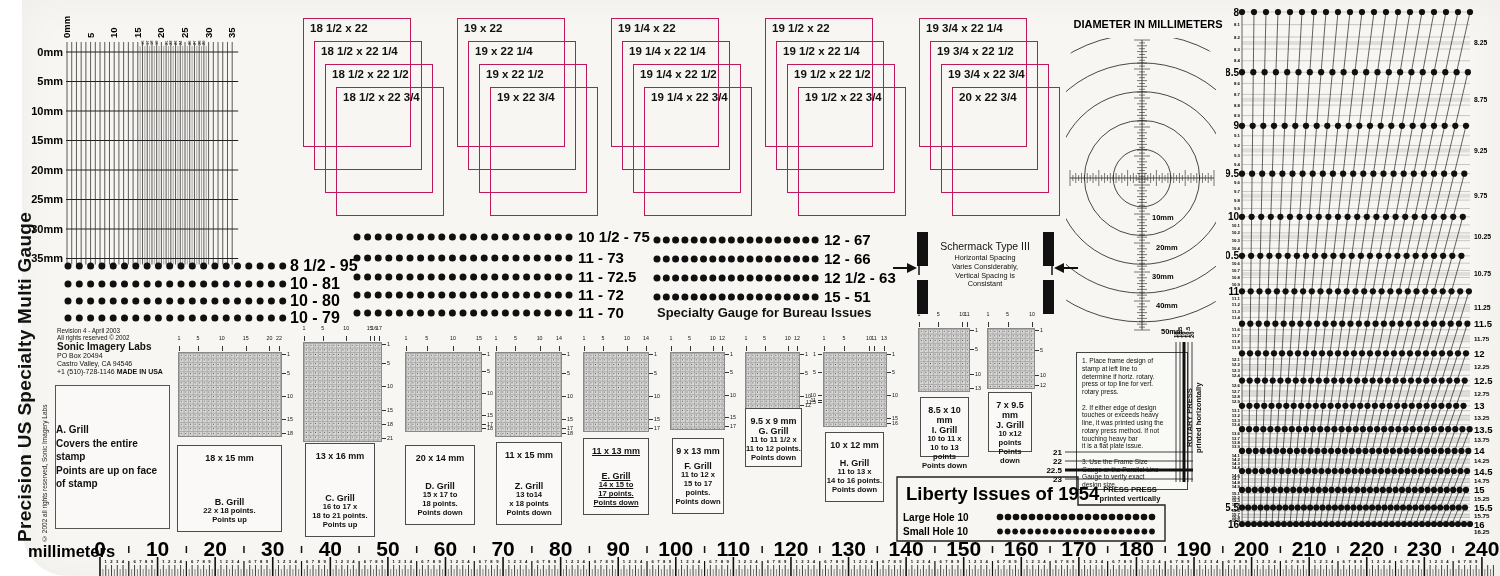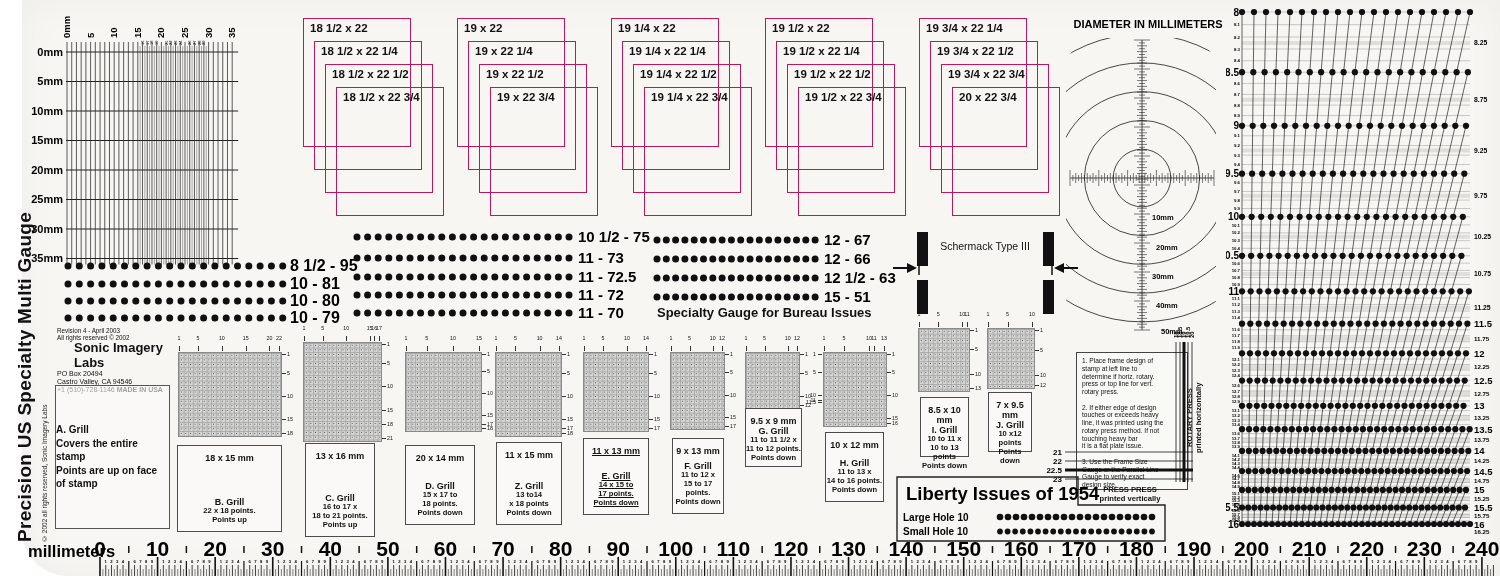--- a/index.html
+++ b/index.html
@@ -10,21 +10,21 @@
   .abs{position:absolute;}
   svg text{font-family:"Liberation Sans",sans-serif;}
   
   #vtitle{left:14px;top:318px;height:224px;writing-mode:vertical-rl;transform:rotate(180deg);
           font-size:19px;font-weight:bold;letter-spacing:.3px;white-space:nowrap;}
   #vcopy{left:41px;top:364px;height:178px;writing-mode:vertical-rl;transform:rotate(180deg);
          font-size:6.5px;white-space:nowrap;color:#222;}
   
   #info{left:57px;top:327px;width:122px;line-height:1.12;}
   #info .tiny{font-size:6.3px;}
-  #info .co{font-size:13px;font-weight:bold;margin-left:17px;}
+  #info .co{font-size:10px;font-weight:bold;}
   #info .ad{font-size:7px;}
   
   .frame-box{position:absolute;border:1px solid #be185d;background:transparent;}
   .frame-box span{display:block;padding:3px 0 0 6px;font-size:11.5px;font-weight:bold;white-space:nowrap;}
   
   #schermack-text{left:932px;top:240px;width:106px;text-align:center;}
   #schermack-text .t1{font-size:10.5px;}
   #schermack-text .t2{font-size:7.3px;line-height:1.2;white-space:pre-line;margin-top:2px;}
   
   .grill-pattern{position:absolute;background-color:#d6d6d4;border:1px solid #8a8a8a;
@@ -218,20 +218,24 @@
     <div class="frame-box" style="left: 941px; top: 64px; width: 106px; height: 127px;">
       <span>19 3/4 x 22 3/4</span>
     </div>
     <div class="frame-box" style="left: 952px; top: 87px; width: 106px; height: 127px;">
       <span>20 x 22 3/4</span>
     </div>
   </div>
 
 <div id="schermack-text" class="abs">
   <div class="t1">Schermack Type III</div>
+  <div class="t2">Horizontal Spacing
+Varies Considerably,
+Vertical Spacing is
+Consistant</div>
 </div>
 
 <svg id="dia-gauge" class="abs" style="left:1058px;top:12px;" width="180" height="326">
     <defs>
       <clipPath id="diaclip">
         <rect x="8" y="26" width="150" height="292" rx="32"></rect>
       </clipPath>
     </defs>
     <text x="90" y="16" text-anchor="middle" font-size="11" font-weight="bold">DIAMETER IN MILLIMETERS</text>
     <g clip-path="url(#diaclip)">

